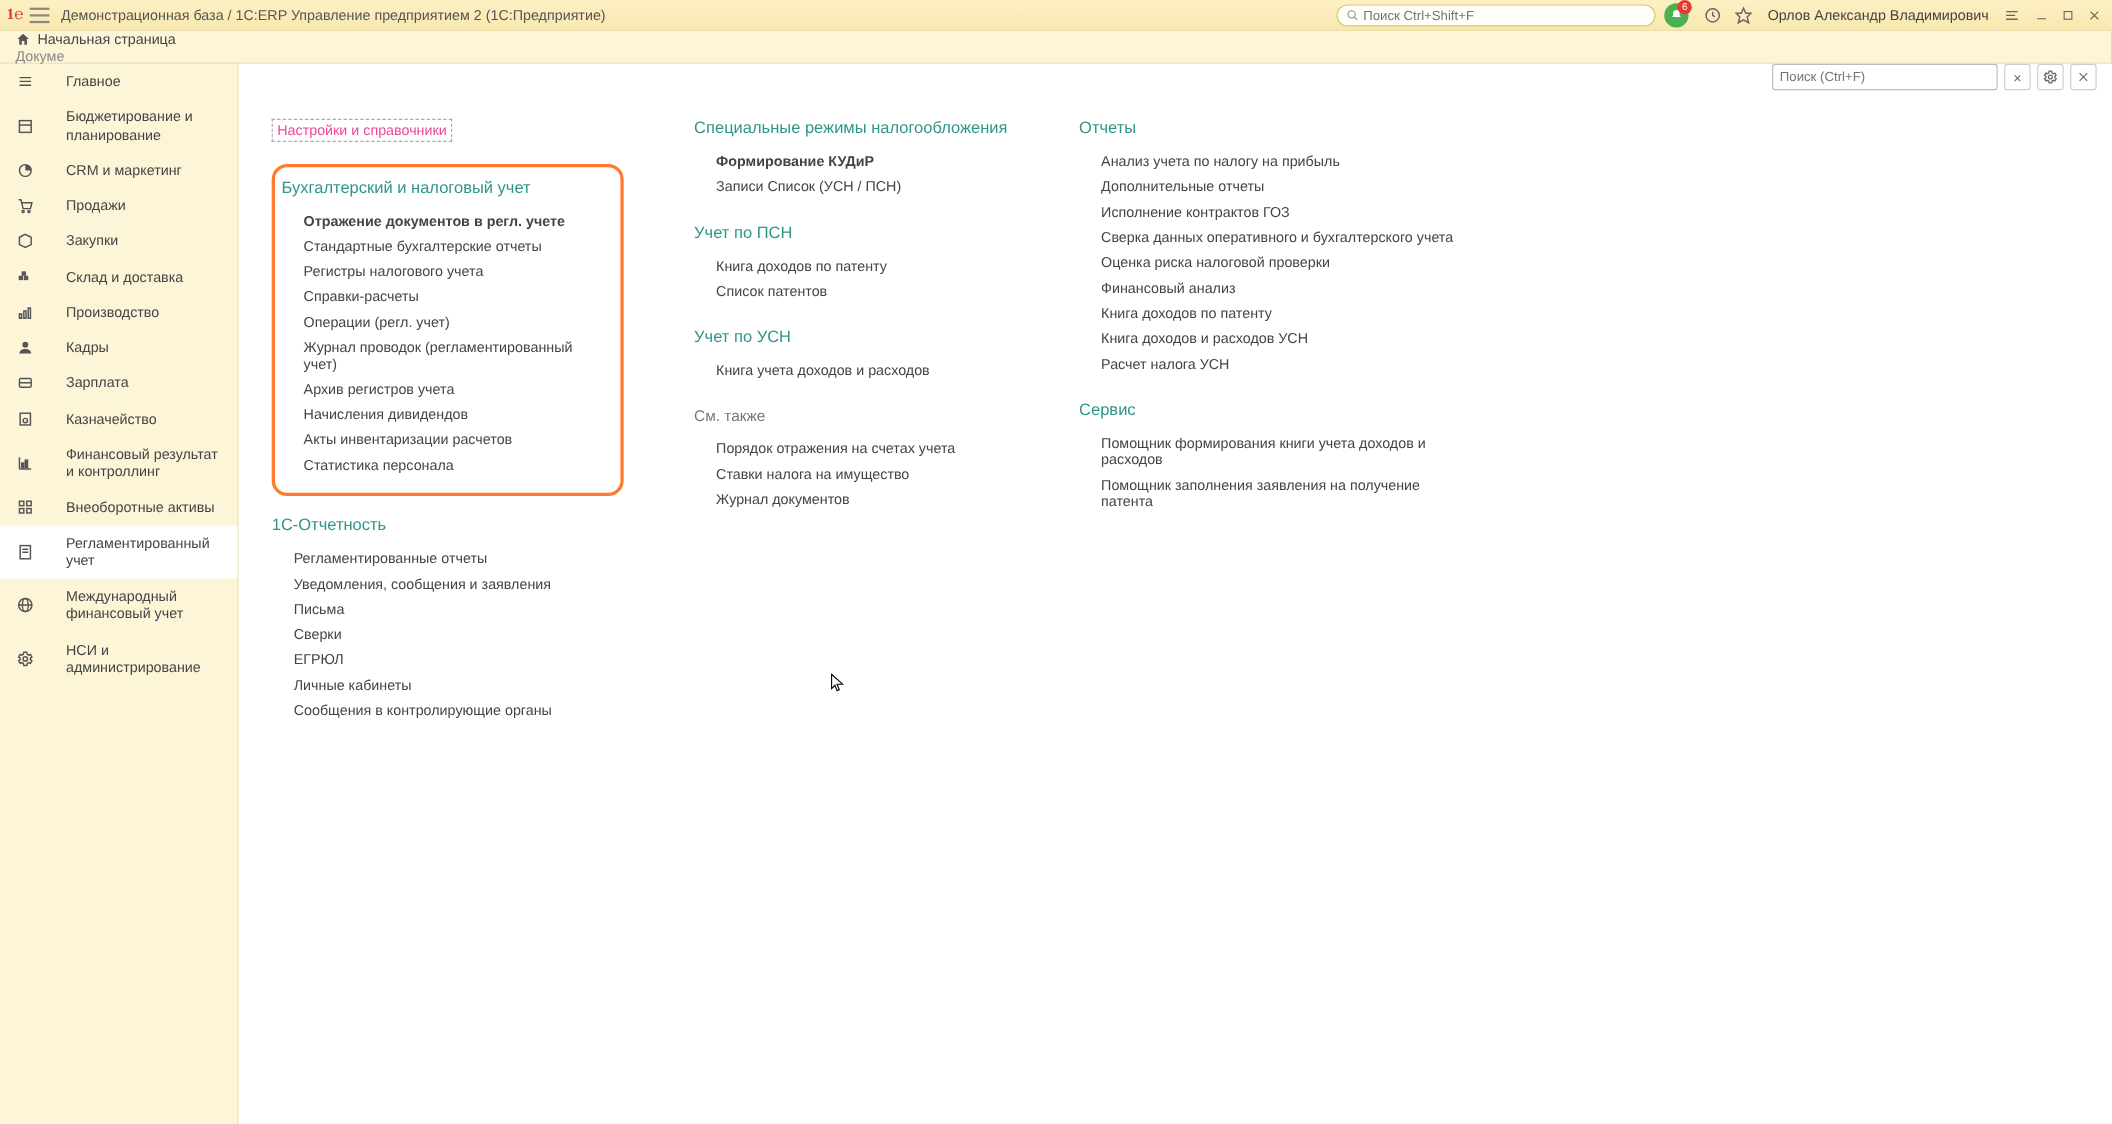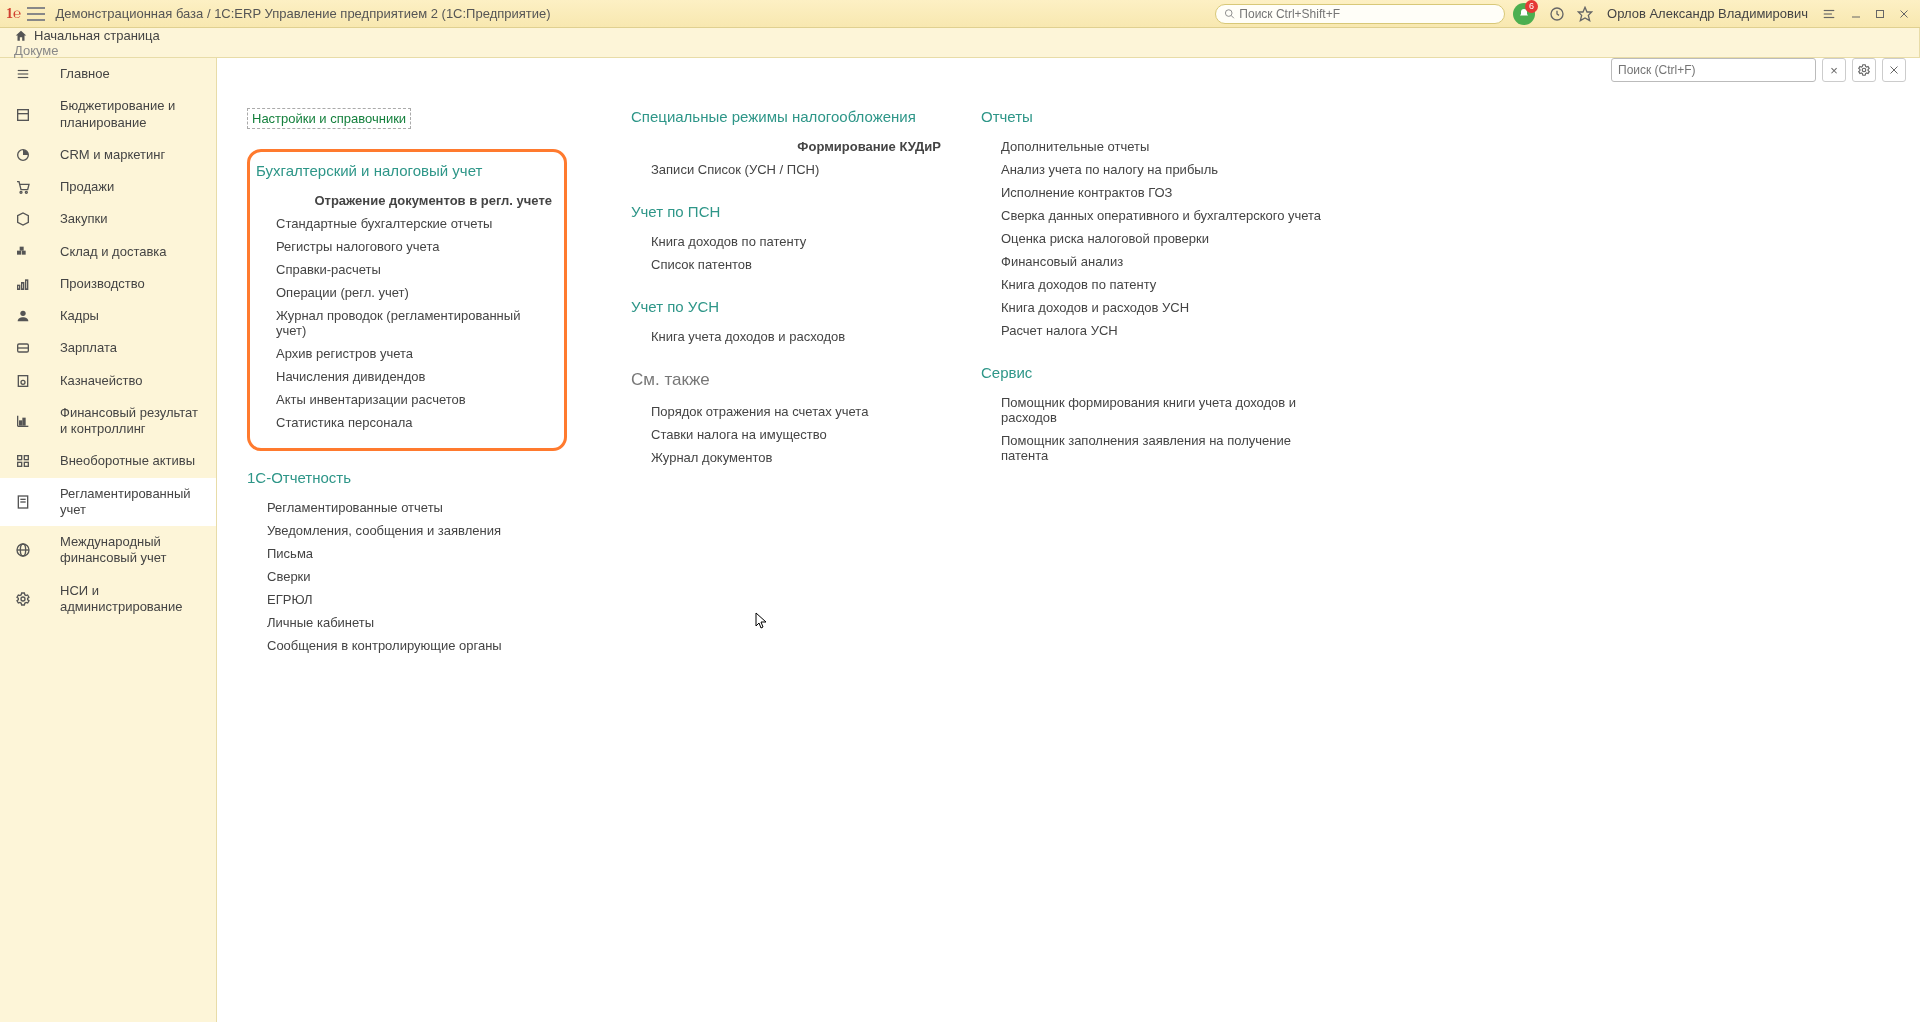--- a/index.html
+++ b/index.html
@@ -42,27 +42,27 @@
 .content-search { width: 205px; height: 24px; border: 1px solid #bbb; border-radius: 3px; padding: 0 6px; display: flex; align-items: center; }
 .content-search input { border: none; outline: none; width: 100%; font-size: 12px; color: #888; background: transparent; }
 .ct-btn { width: 24px; height: 24px; border: 1px solid #ccc; border-radius: 3px; display: flex; align-items: center; justify-content: center; cursor: pointer; color: #666; background: #fff; }
 
 .columns { display: flex; padding: 50px 20px 20px 30px; gap: 40px; align-items: flex-start; }
 .col { flex: 0 0 auto; }
 .col1 { width: 320px; }
 .col2 { width: 310px; margin-left: 24px; }
 .col3 { width: 360px; }
 
-.settings-link { display: inline-block; padding: 2px 4px; border: 1px dashed #aaa; color: #15803d; cursor: pointer; margin-bottom: 20px; font-size: 13px; }
+.settings-link { display: inline-block; padding: 2px 4px; border: 1px dashed #aaa; color: #ec4899; cursor: pointer; margin-bottom: 20px; font-size: 13px; }
 
 .section-title { color: #2e9688; font-size: 15px; margin-bottom: 10px; cursor: pointer; }
-.section-title.dim { color: #777; font-weight: normal; font-size: 17px; }
+.section-title.dim { color: #777; font-weight: normal; font-size: 14px; }
 .link-list { list-style: none; margin-bottom: 22px; }
 .link-list li { padding: 4px 0 4px 20px; color: #444; cursor: pointer; font-size: 13px; }
-.link-list li.bold { font-weight: bold; text-align: right; }
+.link-list li.bold { font-weight: bold; }
 
 .highlight-box { border: 3px solid #ff7a2e; border-radius: 14px; padding: 10px 12px 14px 6px; margin-bottom: 18px; }
 .highlight-box .section-title { margin-left: 0; }
 .highlight-box .link-list { margin-bottom: 0; }
 
 .cursor-pointer { position: absolute; left: 538px; top: 554px; pointer-events: none; }
 </style>
 </head>
 <body>
 
@@ -363,22 +363,22 @@
         <ul class="link-list" id="c2s4">
             <li>Порядок отражения на счетах учета</li>
             <li>Ставки налога на имущество</li>
             <li>Журнал документов</li>
           </ul>
       </div>
 
       <div class="col col3">
         <div class="section-title">Отчеты</div>
         <ul class="link-list" id="c3s1">
+            <li>Анализ учета по налогу на прибыль</li>
             <li>Дополнительные отчеты</li>
-            <li>Анализ учета по налогу на прибыль</li>
             <li>Исполнение контрактов ГОЗ</li>
             <li>Сверка данных оперативного и бухгалтерского учета</li>
             <li>Оценка риска налоговой проверки</li>
             <li>Финансовый анализ</li>
             <li>Книга доходов по патенту</li>
             <li>Книга доходов и расходов УСН</li>
             <li>Расчет налога УСН</li>
           </ul>
 
         <div class="section-title">Сервис</div>

